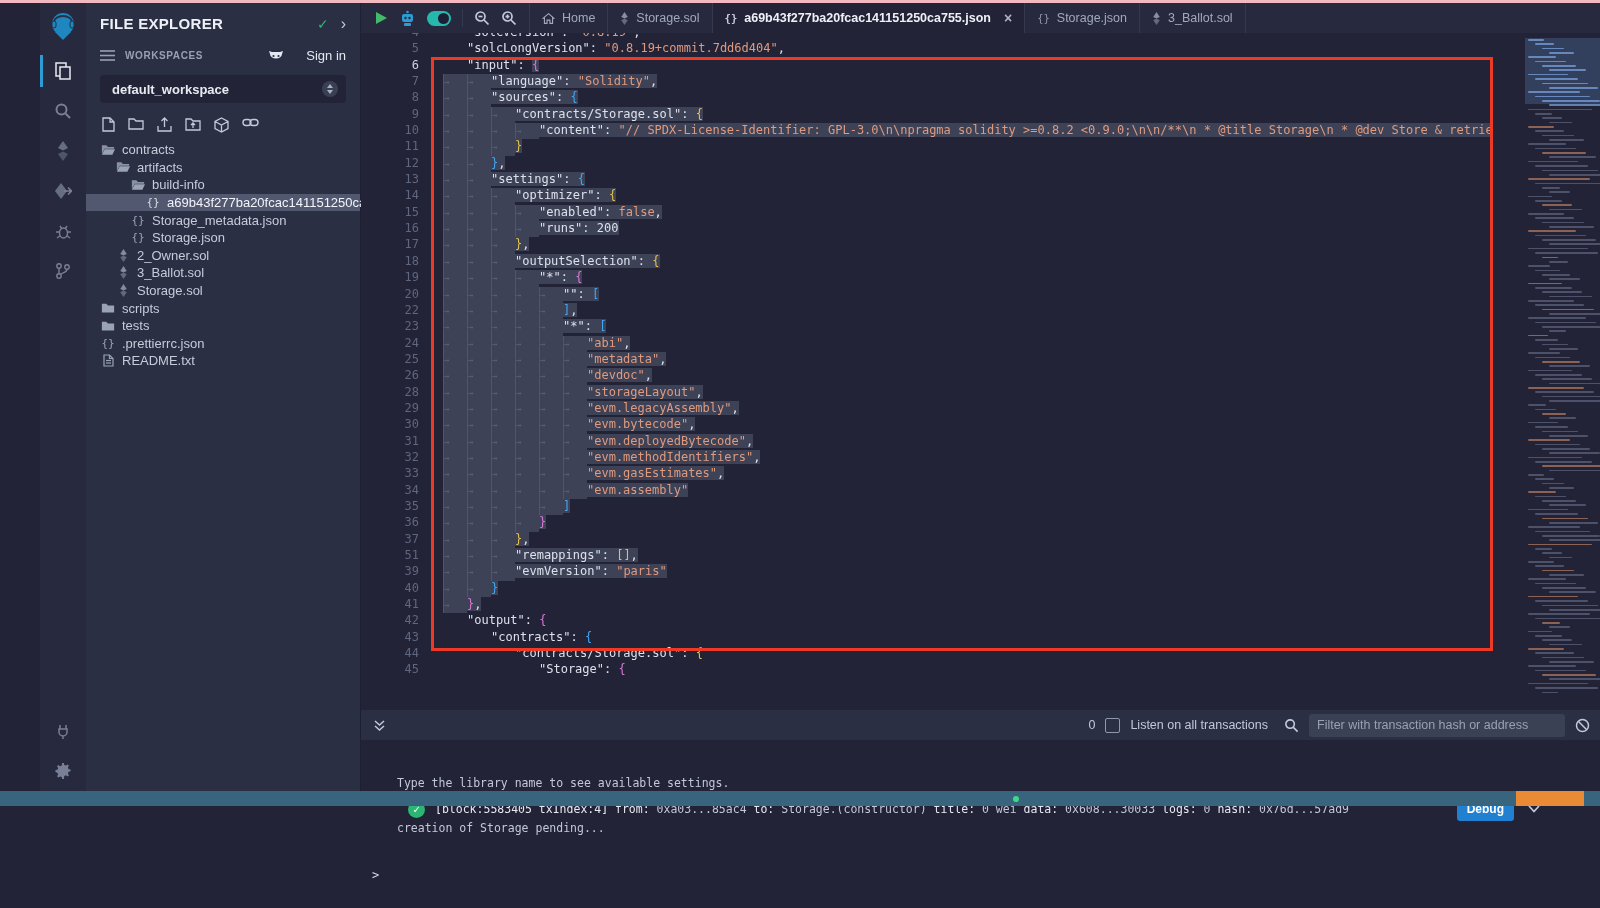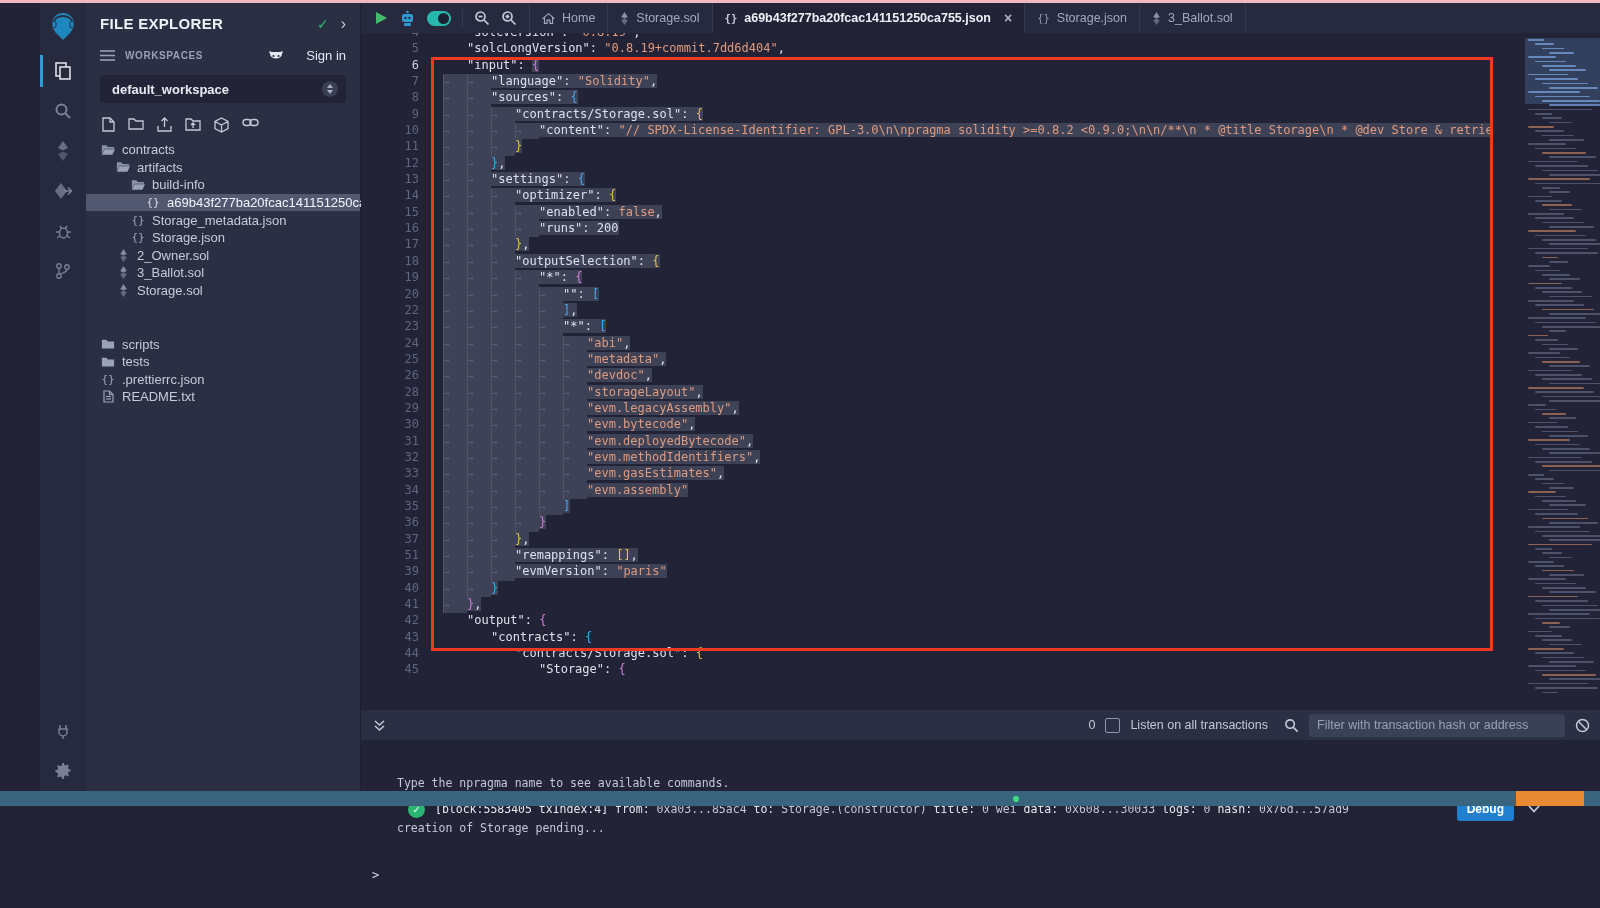--- a/index.html
+++ b/index.html
@@ -299,21 +299,21 @@
         </div>
         <div class="trow" style="padding-left: 29px;">
           <span class="ticon">
             <svg width="9" height="13" viewBox="0 0 10 16" fill="currentColor">
               <path d="M5 0 L9 6 L5 8 L1 6 Z" opacity=".8"></path>
               <path d="M5 16 L1 10 L5 8 L9 10 Z" opacity=".5"></path>
             </svg>
           </span>
           <span>Storage.sol</span>
         </div>
-        <div class="trow" style="padding-left: 14px; margin-top: 36px;">
+        <div class="trow" style="padding-left: 14px;">
           <span class="ticon">
             <svg width="14" height="12" viewBox="0 0 16 13" fill="currentColor">
               <path d="M1 1.5 h5 l2 2 h7 v8 H1 Z"></path>
             </svg>
           </span>
           <span>scripts</span>
         </div>
         <div class="trow" style="padding-left: 14px;">
           <span class="ticon">
             <svg width="14" height="12" viewBox="0 0 16 13" fill="currentColor">
@@ -640,21 +640,21 @@
             <svg width="15" height="15" viewBox="0 0 15 15" fill="none" stroke="#c3c9da" stroke-width="1.5">
               <circle cx="7.5" cy="7.5" r="6"></circle>
               <line x1="3.3" y1="3.3" x2="11.7" y2="11.7"></line>
             </svg>
           </span>
       </div>
     </div>
 
     <div class="term-body">
       <div class="loglines">
-        <div>Type the npragma name to see available commands.</div>
+        <div>Type the library name to see available settings.</div>
         <div>creation of Storage pending...</div>
       </div>
       <div class="txrow">
         <span class="txcheck">✓</span>
         <span class="txtext" id="txtext"><b>[block:5583405 txIndex:4] </b><b> from: </b><span>0xa03...85ac4</span><b> to: </b><span>Storage.(constructor)</span><b> title: </b><span>0 wei</span><b> data: </b><span>0x608...30033</span><b> logs: </b><span>0</span><b> hash: </b><span>0x76d...57ad9</span></span>
         <button class="debugbtn">Debug</button>
         <span class="txchev">
             <svg width="12" height="8" viewBox="0 0 12 8" fill="none" stroke="currentColor" stroke-width="1.7">
               <path d="M1 1 L6 6.5 L11 1"></path>
             </svg>

